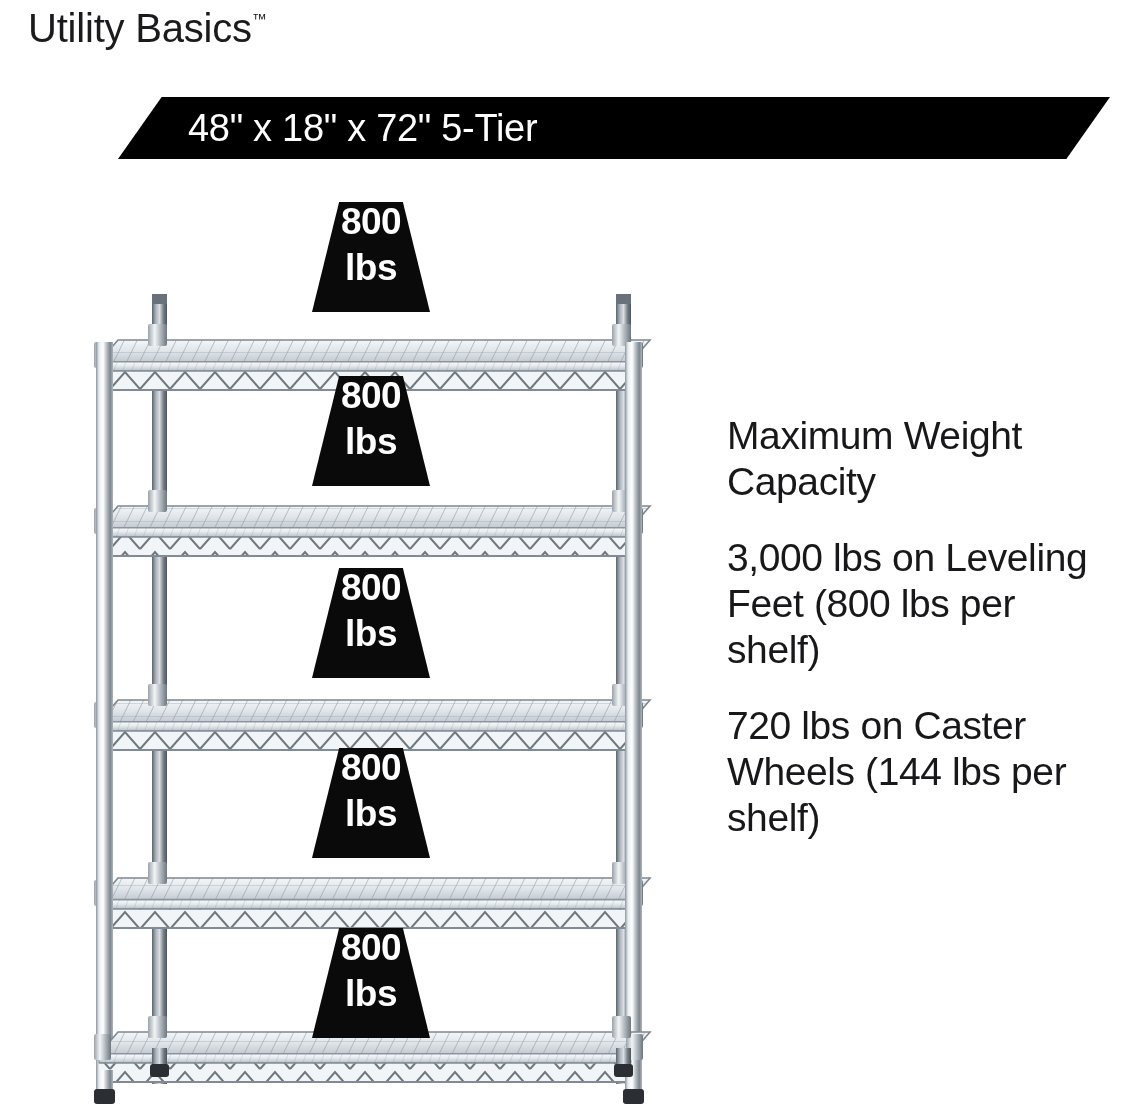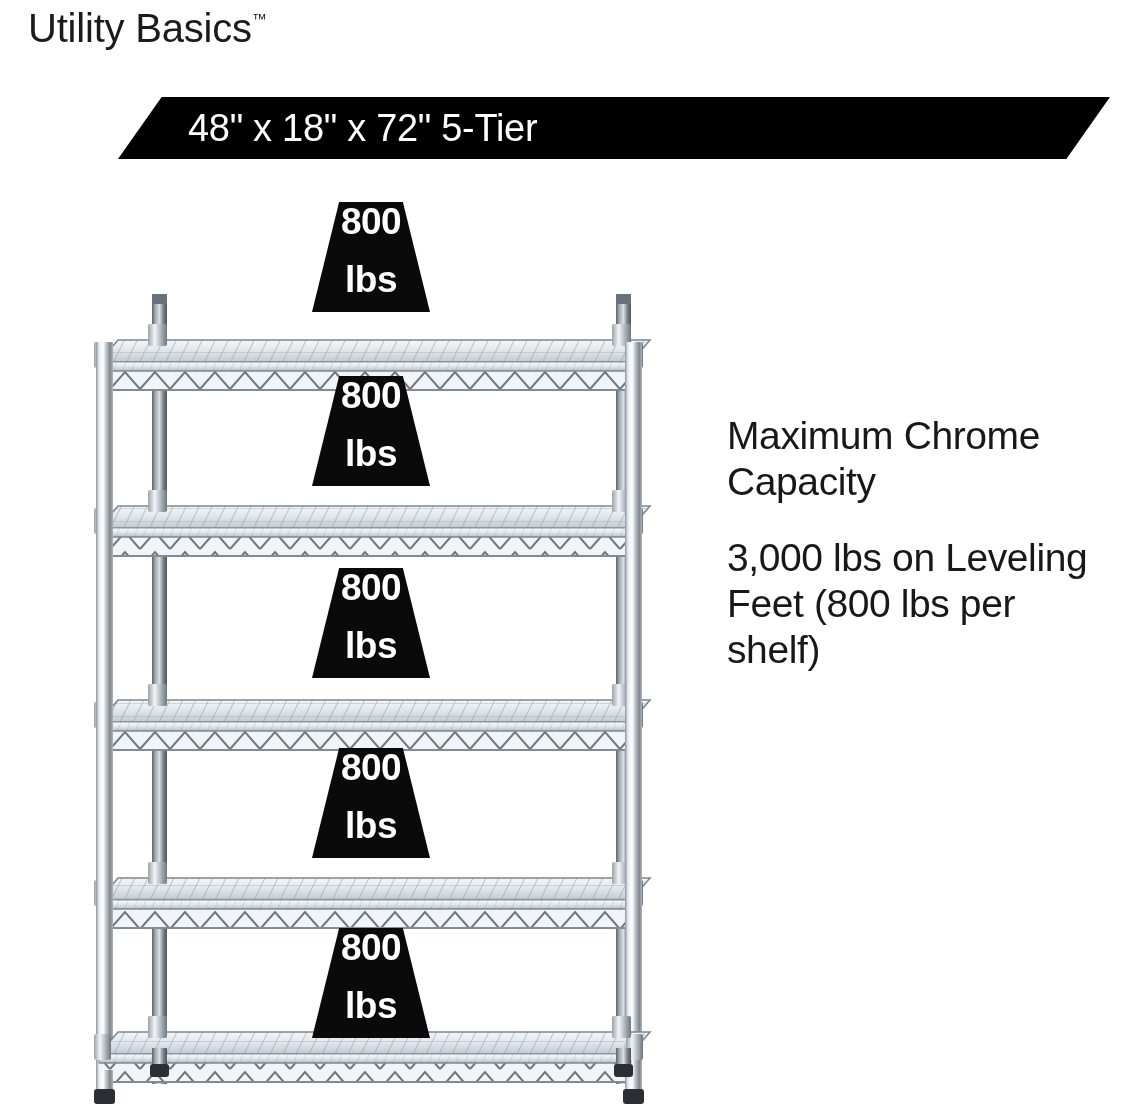--- a/index.html
+++ b/index.html
@@ -124,21 +124,21 @@
     display: block;
     font-size: 37px;
     line-height: 40px;
     letter-spacing: -0.5px;
   }
   .badge .u {
     display: block;
     font-size: 37px;
     line-height: 40px;
     letter-spacing: -0.5px;
-    margin-top: 18px;
+    margin-top: 6px;
   }
 </style>
 </head>
 <body>
 
 <div id="brand">
   <span>Utility Basics</span><span class="tm">™</span>
 </div>
 
 <div id="banner-wrap">
@@ -352,19 +352,22 @@
 
 <div class="badge" style="left:312px; top:928px; width:118px; height:110px;">
   <div class="shape"></div>
   <div class="lines">
     <span class="n">800</span>
     <span class="u">lbs</span>
   </div>
 </div>
 
 <div id="copy">
-  <div class="heading">Maximum Chrome Capacity</div>
+  <div class="heading">Maximum Weight Capacity</div>
 
   <div class="para">
     <span>3,000 lbs on </span><b>Leveling Feet</b><span> (800 lbs per shelf)</span>
   </div>
 
+  <div class="para">
+    <span>720 lbs on </span><b>Caster Wheels</b><span> (144 lbs per shelf)</span>
+  </div>
 </div>
 
 </body></html>

